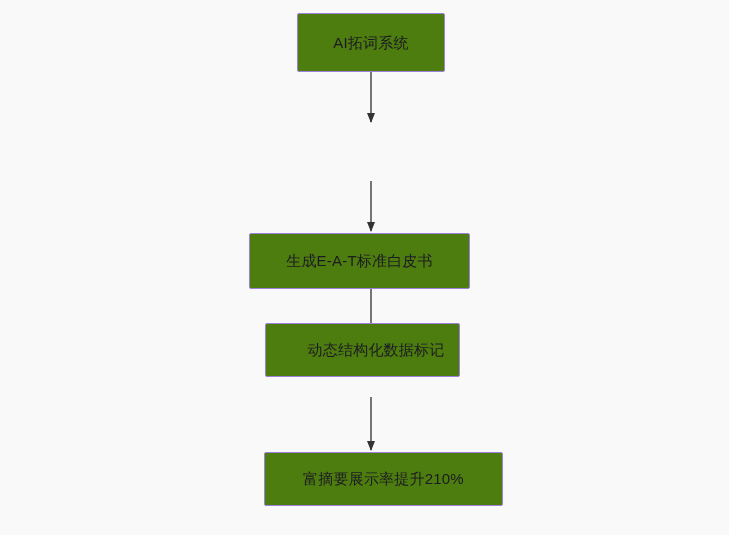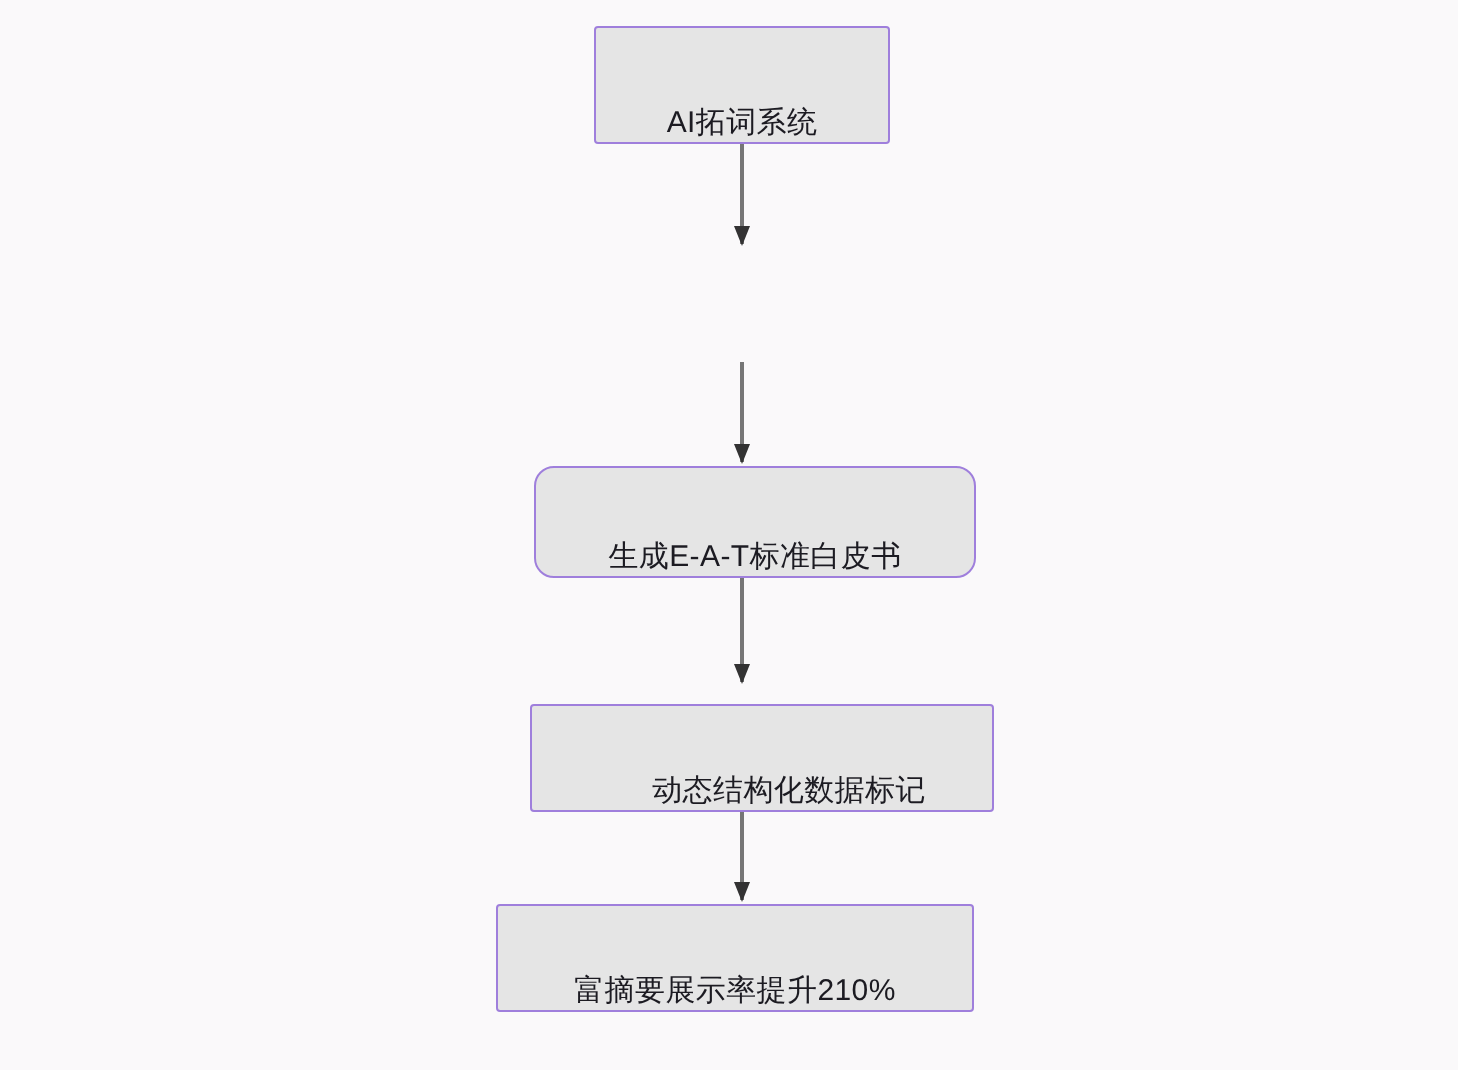--- a/index.html
+++ b/index.html
@@ -22,40 +22,40 @@
     position: absolute;
     left: 0;
     top: 0;
     width: 729px;
     height: 535px;
     pointer-events: none;
   }
   .node {
     position: absolute;
     box-sizing: border-box;
-    background: #e5e5e5;
+    background: #4d7c0f;
     border: 1.4px solid #9f7fdc;
     border-radius: 2px;
     display: flex;
-    align-items: flex-end;
+    align-items: center;
     justify-content: center;
   }
   .node-label {
     font-size: 15px;
     line-height: 1.2;
     color: #1c1b22;
     white-space: nowrap;
     letter-spacing: 0.2px;
   }
   
   .node-1 { left: 297px; top: 13px;  width: 148px; height: 59px; }
   .node-2 { left: 276px; top: 124px; width: 191px; height: 57px; }
-  .node-3 { left: 267px; top: 233px; width: 221px; height: 56px; border-radius: 10px; }
-  .node-4 { left: 265px; top: 352px; width: 232px; height: 54px; padding-left: 27px; }
-  .node-5 { left: 248px; top: 452px; width: 239px; height: 54px; }
+  .node-3 { left: 249px; top: 233px; width: 221px; height: 56px; }
+  .node-4 { left: 265px; top: 323px; width: 195px; height: 54px; padding-left: 27px; }
+  .node-5 { left: 264px; top: 452px; width: 239px; height: 54px; }
 </style>
 </head>
 <body>
 
 <div id="flowchart-canvas">
 
   <svg class="edge-layer" width="729" height="535" viewBox="0 0 729 535" xmlns="http://www.w3.org/2000/svg">
     <defs>
       <marker id="arrowhead" markerWidth="10" markerHeight="8" refX="9" refY="4" orient="auto" markerUnits="userSpaceOnUse">
         <path d="M 0 0 L 10 4 L 0 8 z" fill="#333333"></path>

